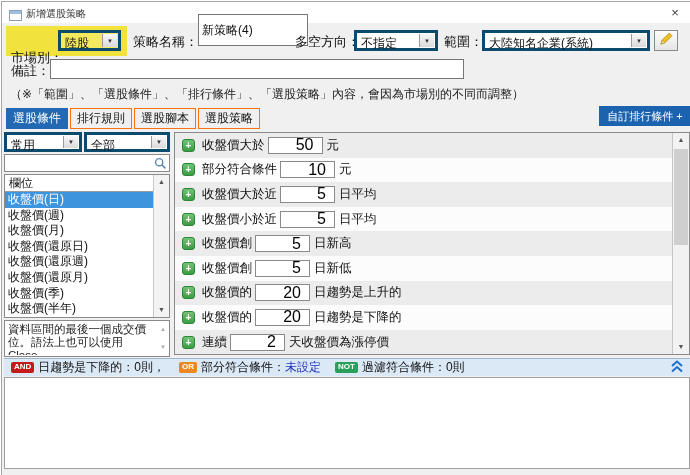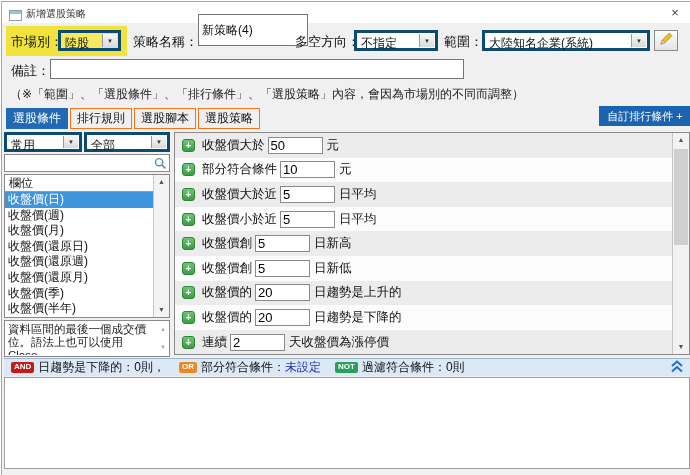--- a/index.html
+++ b/index.html
@@ -42,21 +42,21 @@
   .sarrow.up{top:0;} .sarrow.dn{bottom:0;}
   .desc-box{left:2px;top:318px;width:166px;height:37px;background:#fff;border:1px solid #8a8a8a;box-sizing:border-box;font-size:11.5px;line-height:13px;color:#222;}
   .desc-txt{position:absolute;left:3px;top:2px;right:14px;bottom:1px;overflow:hidden;}
   .mini-arrow{position:absolute;right:1px;font-size:6px;color:#aaa;width:10px;text-align:center;}
   
   .cpanel{left:172px;top:130px;width:516px;height:223px;border:1px solid #8a8a8a;box-sizing:border-box;
     background:repeating-linear-gradient(to bottom,#ececec 0 24.6px,#fcfcfc 24.6px 49.2px);}
   .crows{position:absolute;left:0;top:0;right:16px;bottom:0;}
   .crow{height:24.6px;display:flex;align-items:center;padding-left:7px;font-size:12.5px;color:#111;}
   .plus{width:13px;height:13px;flex:0 0 13px;border-radius:3px;background:linear-gradient(#6fc577,#3a9d44);border:1px solid #2e8437;box-sizing:border-box;color:#fff;font-size:10px;line-height:11px;text-align:center;font-weight:bold;margin-right:7px;}
-  .cinput{width:55px;height:17px;border:1px solid #8a8a8a;box-sizing:border-box;background:#fff;font-size:13px;font-family:inherit;text-align:left;padding:0 8px 0 2px;margin:0 4px 0 3px;}
+  .cinput{width:55px;height:17px;border:1px solid #8a8a8a;box-sizing:border-box;background:#fff;font-size:16px;font-family:inherit;text-align:right;padding:0 8px 0 2px;margin:0 4px 0 3px;}
   .cscroll{position:absolute;right:0;top:0;width:16px;bottom:0;background:#f2f2f2;border-left:1px solid #c5c5c5;}
   .cthumb{position:absolute;left:1px;right:1px;top:16px;height:96px;background:#cfcfcf;}
   
   .statusbar{left:2px;top:356px;width:686px;height:18px;background:var(--statusbar_bg,#dbe8f6);border-top:1px solid #9fb6cf;box-sizing:border-box;display:flex;align-items:center;font-size:12px;padding-left:3px;white-space:nowrap;}
   .badge{font-size:8px;font-weight:bold;color:#fff;padding:1px 3px 2px 3px;border-radius:2px;margin:0 4px;line-height:8px;}
   .badge.and{background:var(--and_red,#c61a1a);}
   .badge.or{background:var(--or_orange,#ee8722);}
   .badge.not{background:var(--not_green,#28a05c);}
   .notset{color:var(--notset_blue,#2233bb);}
   .collapse-btn{position:absolute;right:2px;top:358px;width:22px;height:15px;display:flex;align-items:center;justify-content:center;}
@@ -73,21 +73,21 @@
       <svg width="13" height="11" viewBox="0 0 13 11">
           <rect x="0.5" y="0.5" width="12" height="10" fill="#fff" stroke="#8aa0b8"></rect>
           <rect x="1" y="1" width="11" height="3" fill="#9fc0dd"></rect>
         </svg>
     </span>
     <span class="abs title-text">新增選股策略</span>
     <span class="abs close-btn">×</span>
   </div>
 
   <div class="abs highlight"></div>
-  <span class="lbl" style="left:9px;top:31px;">市場別：</span>
+  <span class="lbl" style="left:9px;top:47px;">市場別：</span>
   <div class="combo yellow" style="left:56px;top:28px;width:63px;height:21px;">
     <span class="ctxt">陸股</span>
     <span class="carrow">▼</span>
   </div>
 
   <span class="lbl" style="left:131px;top:31px;">策略名稱：</span>
   <input class="tinput" style="left: 196px; top: 12px; width: 110px; height: 32px;" value="新策略(4)">
 
   <span class="lbl" style="left:293px;top:31px;">多空方向：</span>
   <div class="combo" style="left:352px;top:28px;width:84px;height:21px;">

